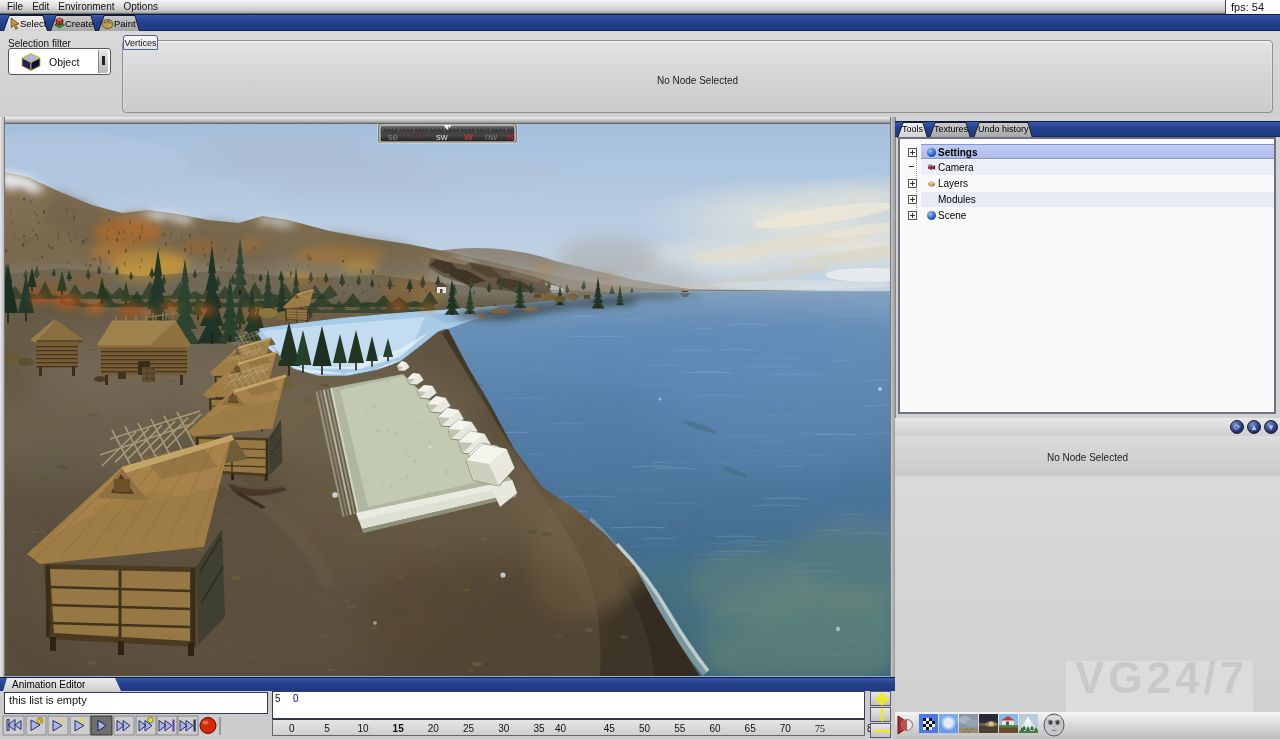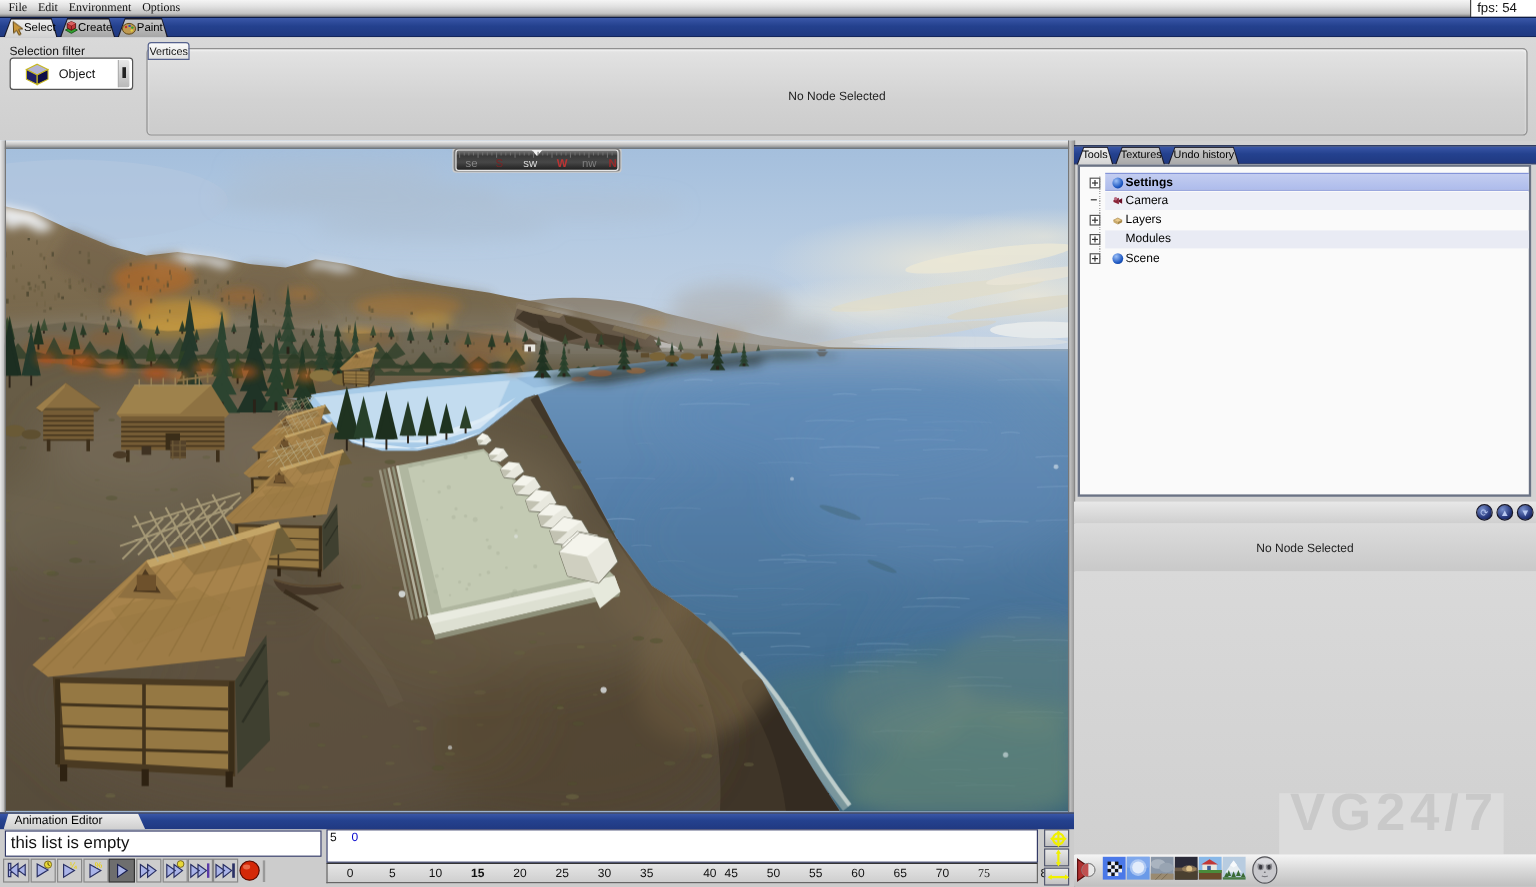--- a/index.html
+++ b/index.html
@@ -1,20 +1,20 @@
 <!DOCTYPE html>
 <html><head>
 <meta charset="utf-8">
 <style>
 * { margin:0; padding:0; box-sizing:border-box; }
 html,body { width:1280px; height:739px; overflow:hidden; font-family:"Liberation Sans", sans-serif; }
 #app { position:absolute; left:0; top:0; width:1280px; height:739px; background:#c8c8c8; }
 .abs { position:absolute; }
 
-#menubar { left:0; top:0; width:1280px; height:14px; background:linear-gradient(#f5f5f5,#e2e2e2 40%,#c4c4c4 85%,#9e9e9e); border-bottom:1px solid #707070; font-size:10px; color:#111;font-family:Liberation Serif, serif; }
+#menubar { left:0; top:0; width:1280px; height:14px; background:linear-gradient(#f5f5f5,#e2e2e2 40%,#c4c4c4 85%,#9e9e9e); border-bottom:1px solid #707070; font-size:10px; color:#111; }
 #menubar span { display:inline-block; margin-left:7px; margin-top:0px; line-height:13px; }
 #fpsbox { left:1225px; top:0; width:55px; height:15px; background:#fff; border-left:1px solid #444; border-bottom:1px solid #444; font-size:11px; color:#111; line-height:14px; padding-left:5px; }
 
 .bluebar { background:linear-gradient(#3a57a8,#24418e 45%,#203981); }
 #tabrow { left:0; top:14px; width:1280px; height:17px; border-top:1px solid #0c1b45; border-bottom:1px solid #14265c; }
 .tab { position:absolute; top:1px; height:16px; font-size:9.5px; color:#000; line-height:15px; }
 .tab .b1 { position:absolute; left:0; top:0; right:0; bottom:0; background:#1a1a28; clip-path:polygon(6px 0, calc(100% - 5px) 0, 100% 100%, 0 100%); }
 .tab .b2 { position:absolute; left:1px; top:1px; right:1px; bottom:0; clip-path:polygon(5.5px 0, calc(100% - 4.5px) 0, 100% 100%, 0 100%); }
 .tab.on .b2 { background:linear-gradient(#efefef,#d2d2d2); }
 .tab.off .b2 { background:linear-gradient(#c9c9c9,#a6a6a6); }
@@ -47,21 +47,21 @@
 .cbtn { position:absolute; top:2px; width:14px; height:14px; border-radius:50%; background:radial-gradient(circle at 35% 30%,#7890cc,#27387c 60%,#0e1a44); border:1px solid #1a1a2a; color:#b8c8f0; font-size:8px; text-align:center; line-height:13px; }
 #nonode-right { left:895px; top:436px; width:385px; height:40px; background:linear-gradient(#dcdcdc,#c9c9c9); text-align:center; font-size:10px; color:#222; line-height:44px; }
 #rlower { left:895px; top:476px; width:385px; height:236px; background:linear-gradient(#d9d9d9,#d0d0d0); }
 #vgbox { left:1066px; top:661px; width:187px; height:51px; background:#dcdcdc; overflow:hidden; }
 #vgbox .t { position:absolute; left:9px; top:-8px; font-size:44px; font-weight:bold; color:#c9c9c9; letter-spacing:4px; }
 #thumbstrip { left:895px; top:712px; width:385px; height:27px; background:linear-gradient(#f5f5f5,#d8d8d8 50%,#bfbfbf); }
 
 #bottompanel { left:0; top:677px; width:895px; height:62px; background:#cccccc; }
 #bbluebar { left:0; top:677px; width:895px; height:14px; border-top:1px solid #0c1b45; }
 #atab { left:3px; top:678px; width:118px; height:13px; background:linear-gradient(#ececec,#cfcfcf); clip-path:polygon(4px 0, calc(100% - 6px) 0, 100% 100%, 0 100%); font-size:10px; color:#000; line-height:13px; padding-left:9px; }
-#alist { left:4px; top:692px; width:264px; height:22px; background:#fff; border:1px solid #333a66; font-size:14px; color:#111; padding:1px 0 0 4px; }
+#alist { left:4px; top:692px; width:264px; height:22px; background:#fff; border:1px solid #333a66; font-size:11px; color:#111; padding:1px 0 0 4px; }
 #btnrow { left:2px; top:715px; width:266px; height:21px; }
 #timeline-top { left:272px; top:691px; width:593px; height:28px; background:#fff; border:1px solid #333a66; }
 #timeline-ruler { left:272px; top:719px; width:593px; height:17px; background:linear-gradient(#e5e5e5,#cfcfcf); border:1px solid #666; border-top:1px solid #333; font-size:10px; color:#111; }
 #tl5 { position:absolute; left:2px; top:1px; font-size:10px; color:#111; }
 #tl0 { position:absolute; left:20px; top:1px; font-size:10px; color:#0000cc; }
 .rnum { position:absolute; top:3px; font-size:10px; color:#111; }
 #minibtns { left:870px; top:691px; width:23px; height:47px; }
 .mbtn { position:absolute; left:0; width:21px; height:14px; background:linear-gradient(#e8e8e8,#c2c2c2); border:1px solid #555a70; }
 </style>
 </head>
@@ -1475,21 +1475,21 @@
     </div>
   <div id="timeline-ruler" class="abs">
       <div class="rnum" style="left: 16px;">0</div>
       <div class="rnum" style="left: 51.2px;">5</div>
       <div class="rnum" style="left: 84.4px;">10</div>
       <div class="rnum" style="left: 119.6px; font-weight: bold;">15</div>
       <div class="rnum" style="left: 154.8px;">20</div>
       <div class="rnum" style="left: 190px;">25</div>
       <div class="rnum" style="left: 225.2px;">30</div>
       <div class="rnum" style="left: 260.4px;">35</div>
-      <div class="rnum" style="left: 313px;">40</div>
+      <div class="rnum" style="left: 282px;">40</div>
       <div class="rnum" style="left: 330.8px;">45</div>
       <div class="rnum" style="left: 366px;">50</div>
       <div class="rnum" style="left: 401.2px;">55</div>
       <div class="rnum" style="left: 436.4px;">60</div>
       <div class="rnum" style="left: 471.6px;">65</div>
       <div class="rnum" style="left: 506.8px;">70</div>
       <div class="rnum" style="left: 542px; font-family: Liberation Serif, serif;">75</div>
       <div class="rnum" style="left: 594px;">80</div>
     </div>
   <div id="minibtns" class="abs">

